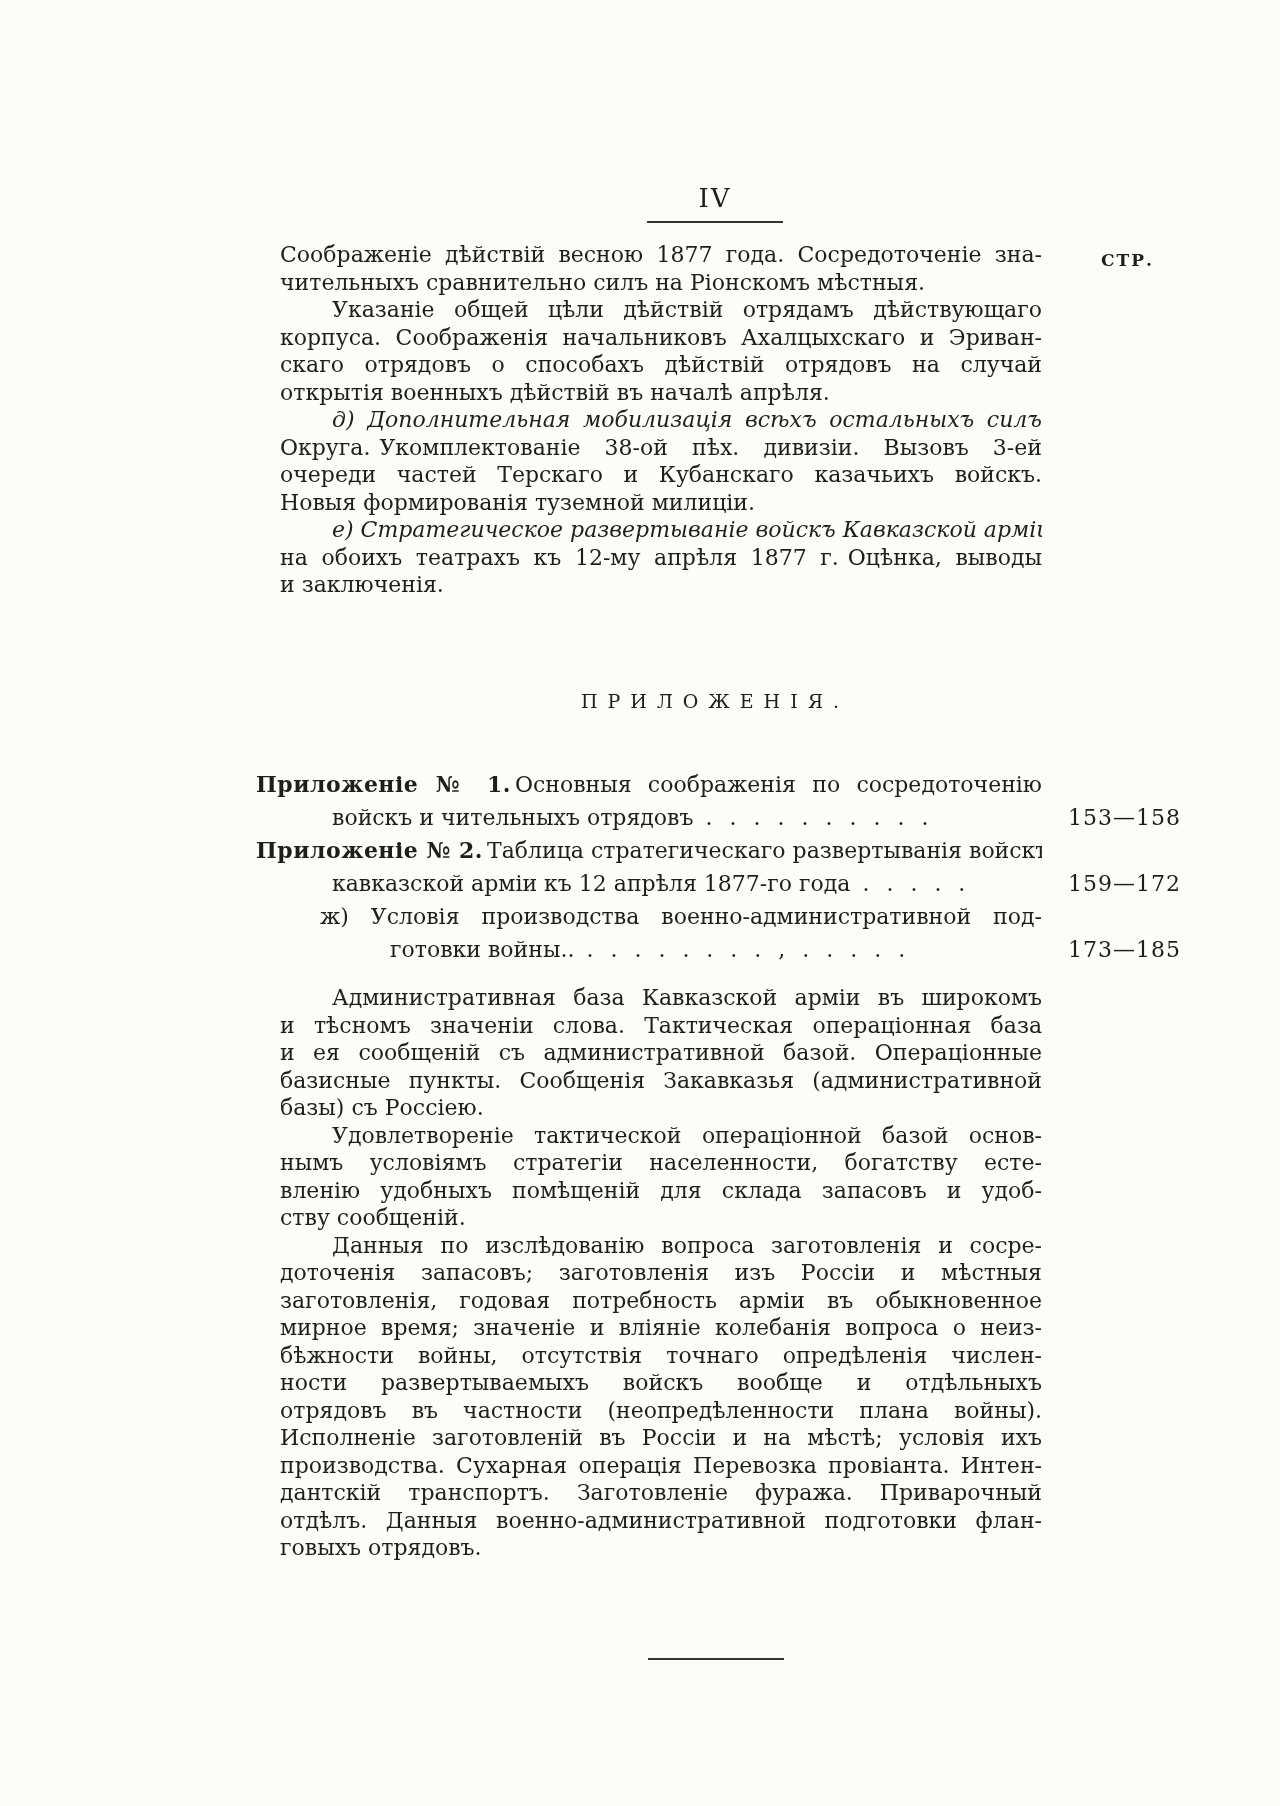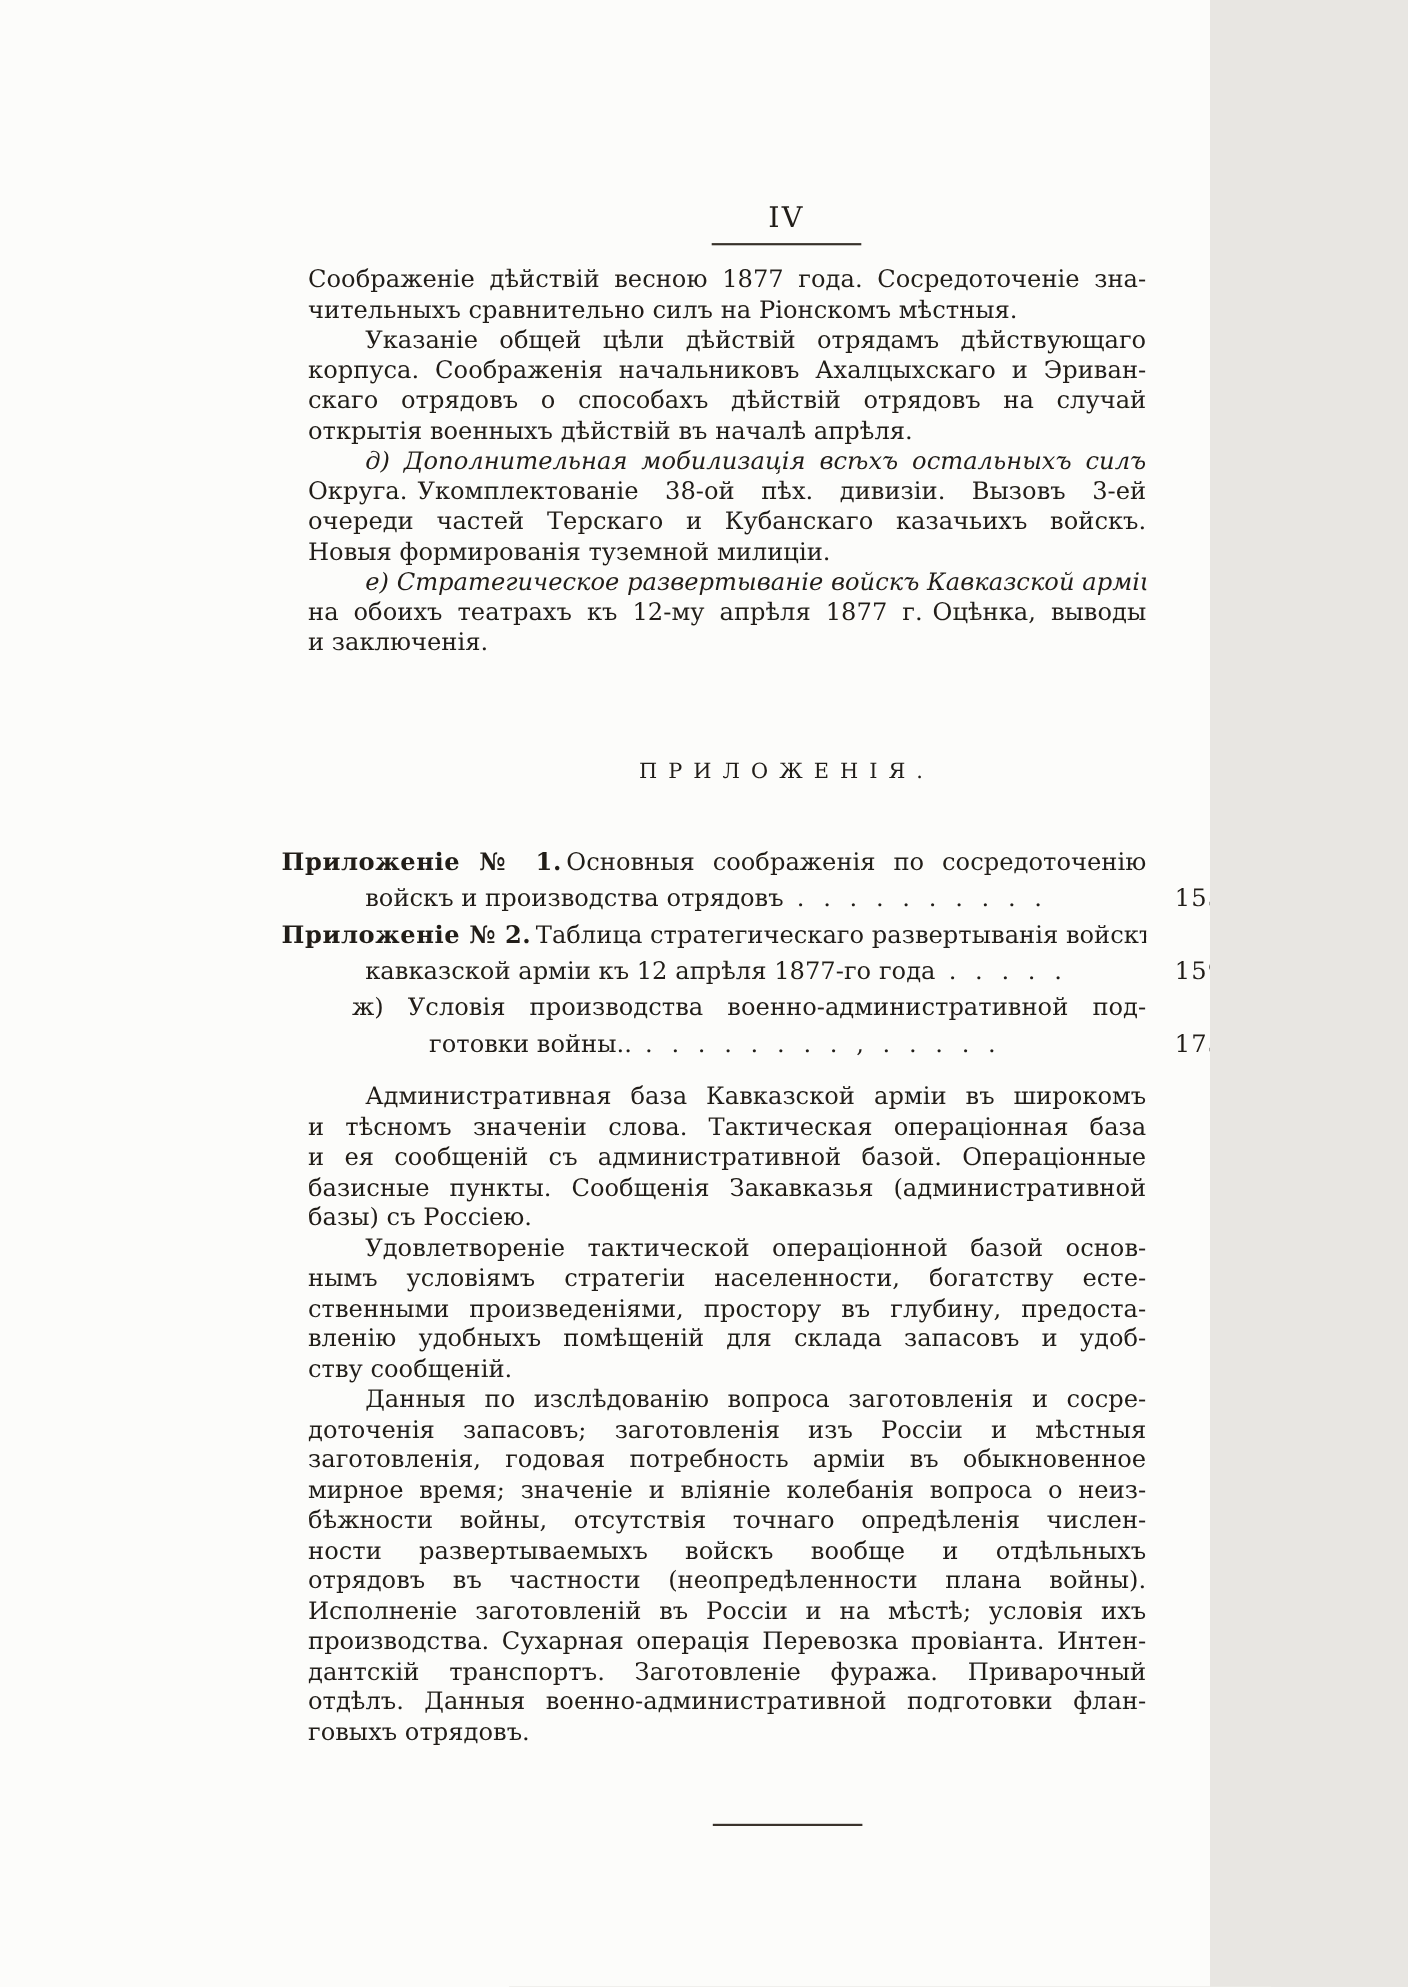--- a/index.html
+++ b/index.html
@@ -1,18 +1,18 @@
 <!DOCTYPE html>
 <html><head>
 <meta charset="utf-8">
 <style>
   html,body{margin:0;padding:0;background:#e8e6e2;}
   .page{
     position:relative;
-    width:1100px;height:1806px;
+    width:1280px;height:1806px;
     background:#fcfcfa;
     color:#211d18;
     font-family:"DejaVu Serif","Liberation Serif",serif;
     overflow:hidden;
   }
   .folio{
     position:absolute;top:183px;left:647px;width:136px;
     text-align:center;font-size:26px;letter-spacing:2px;
   }
   .folio-rule{
@@ -85,21 +85,21 @@
       <div class="ln ind it"><span>е) Стратегическое развертываніе войскъ Кавказской арміи</span></div>
       <div class="ln"><span class="lead">на обоихъ театрахъ къ 12-му апрѣля 1877 г.</span><span>Оцѣнка, выводы</span></div>
       <div class="ln last"><span>и заключенія.</span></div>
     </div>
 
   <div class="appendix-heading">ПРИЛОЖЕНІЯ.</div>
 
   <div class="col" id="toc">
       <div class="ln tocln outdent"><span class="toc-label">Приложеніе № 1.</span><span>Основныя соображенія по сосредоточенію</span></div>
       <div class="ln tocln leader ind">
-        <span class="cont">войскъ и производства отрядовъ</span>
+        <span class="cont">войскъ и чительныхъ отрядовъ</span>
         <span class="dots">. . . . . . . . . .</span>
         <span class="pgnum">153—158</span>
       </div>
       <div class="ln tocln outdent"><span class="toc-label">Приложеніе № 2.</span><span>Таблица стратегическаго развертыванія войскъ</span></div>
       <div class="ln tocln leader ind">
         <span class="cont">кавказской арміи къ 12 апрѣля 1877-го года</span>
         <span class="dots">. . . . .</span>
         <span class="pgnum">159—172</span>
       </div>
       <div class="ln tocln ind-sm"><span>ж) Условія производства военно-административной под-</span></div>
@@ -111,21 +111,20 @@
     </div>
 
   <div class="col" id="paras">
       <div class="ln ind"><span>Административная база Кавказской арміи въ широкомъ</span></div>
       <div class="ln"><span>и тѣсномъ значеніи слова. Тактическая операціонная база</span></div>
       <div class="ln"><span>и ея сообщеній съ административной базой. Операціонные</span></div>
       <div class="ln"><span>базисные пункты. Сообщенія Закавказья (административной</span></div>
       <div class="ln last"><span>базы) съ Россіею.</span></div>
       <div class="ln ind"><span>Удовлетвореніе тактической операціонной базой основ-</span></div>
       <div class="ln"><span>нымъ условіямъ стратегіи населенности, богатству есте-</span></div>
-      <div class="ln"><span>ственными произведеніями, простору въ глубину, предоста-</span></div>
       <div class="ln"><span>вленію удобныхъ помѣщеній для склада запасовъ и удоб-</span></div>
       <div class="ln last"><span>ству сообщеній.</span></div>
       <div class="ln ind"><span>Данныя по изслѣдованію вопроса заготовленія и сосре-</span></div>
       <div class="ln"><span>доточенія запасовъ; заготовленія изъ Россіи и мѣстныя</span></div>
       <div class="ln"><span>заготовленія, годовая потребность арміи въ обыкновенное</span></div>
       <div class="ln"><span>мирное время; значеніе и вліяніе колебанія вопроса о неиз-</span></div>
       <div class="ln"><span>бѣжности войны, отсутствія точнаго опредѣленія числен-</span></div>
       <div class="ln"><span>ности развертываемыхъ войскъ вообще и отдѣльныхъ</span></div>
       <div class="ln"><span>отрядовъ въ частности (неопредѣленности плана войны).</span></div>
       <div class="ln"><span>Исполненіе заготовленій въ Россіи и на мѣстѣ; условія ихъ</span></div>

